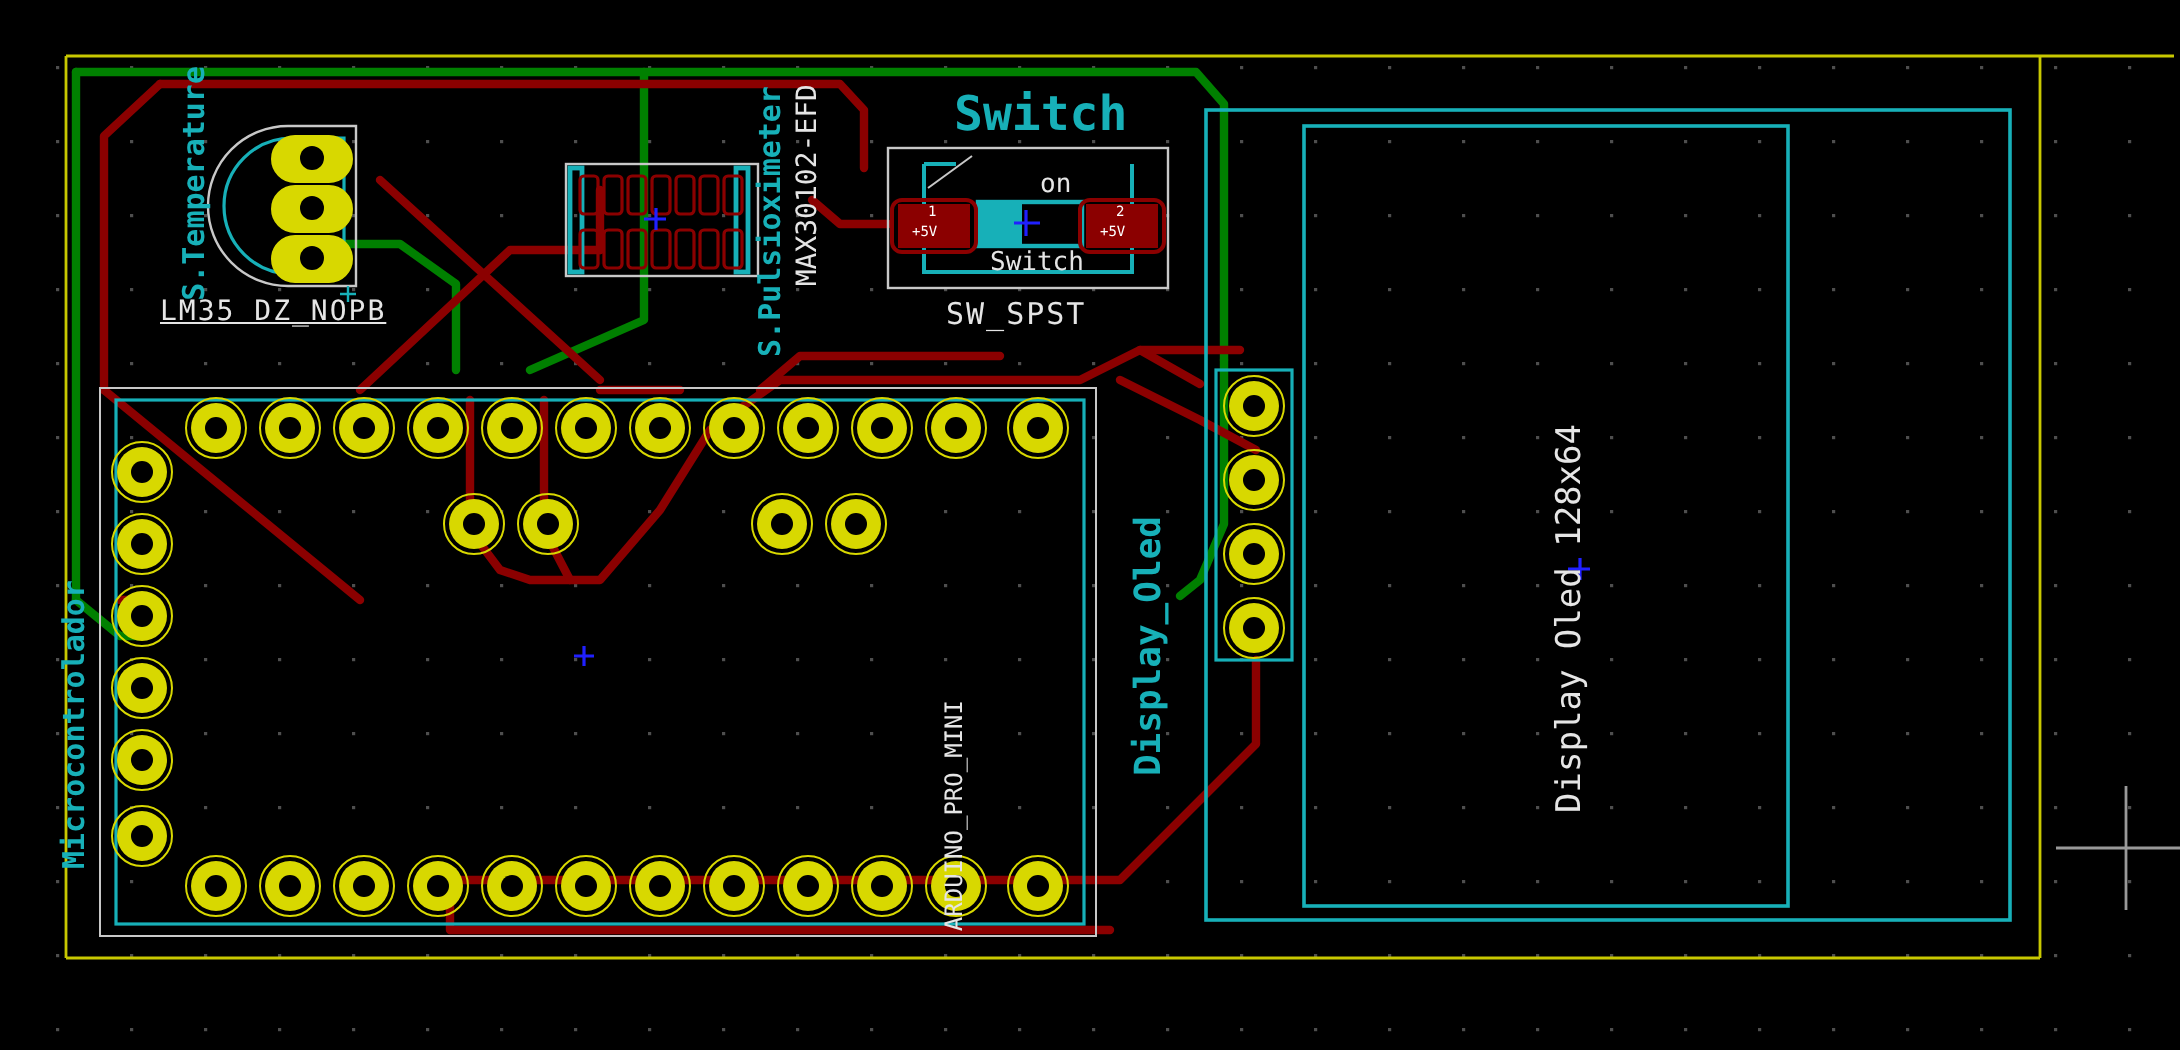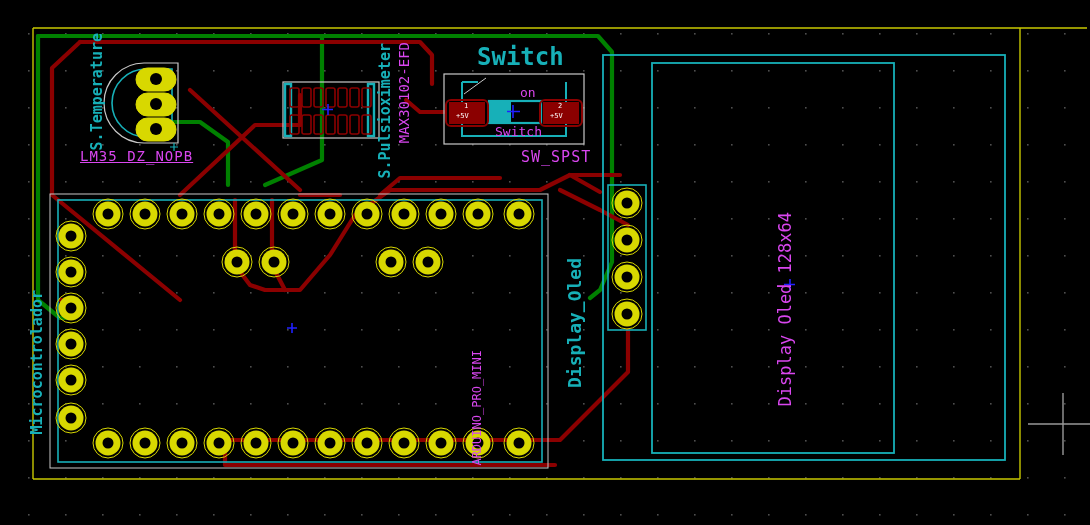--- a/index.html
+++ b/index.html
@@ -2,21 +2,21 @@
 <html><head>
 <meta charset="utf-8">
 <style>
   html,body{margin:0;padding:0;background:#000;}
   body{width:1090px;height:525px;overflow:hidden;
        font-family:"DejaVu Sans Mono",monospace;}
   #board{position:relative;width:1090px;height:525px;background:#000;}
   #board svg{position:absolute;left:0;top:0;}
   .lbl{position:absolute;white-space:pre;pointer-events:none;}
   .ref{color:#17b0b8;font-weight:bold;}
-  .val{color:#d946ef;}
+  .val{color:#e5e5e5;}
   .pad-num{color:#ffffff;font-size:7px;}
 </style>
 </head>
 <body>
 
 <div id="board">
 
   <svg width="1090" height="525">
     <defs>
       <pattern id="griddots" width="37" height="37" patternUnits="userSpaceOnUse" x="28" y="33">
@@ -267,21 +267,21 @@
     </g>
   </svg>
 
   <div class="lbl ref" style="left:88px;top:33px;font-size:15px;writing-mode:vertical-rl;transform:rotate(180deg);transform-origin:center;">S.Temperature</div>
   <div class="lbl val" style="left:80px;top:148px;font-size:14px;letter-spacing:1px;text-decoration:underline;">LM35 DZ_NOPB</div>
 
   <div class="lbl ref" style="left:376px;top:43px;font-size:15px;writing-mode:vertical-rl;transform:rotate(180deg);transform-origin:center;">S.Pulsioximeter</div>
   <div class="lbl val" style="left:396px;top:42px;font-size:14px;writing-mode:vertical-rl;transform:rotate(180deg);transform-origin:center;">MAX30102-EFD</div>
 
   <div class="lbl ref" style="left:477px;top:43px;font-size:24px;">Switch</div>
-  <div class="lbl val" style="left:473px;top:148px;font-size:15px;letter-spacing:1px;margin-left:48px;">SW_SPST</div>
+  <div class="lbl val" style="left:473px;top:148px;font-size:15px;letter-spacing:1px;">SW_SPST</div>
   <div class="lbl val" style="left:520px;top:85px;font-size:13px;">on</div>
   <div class="lbl val" style="left:495px;top:124px;font-size:13px;">Switch</div>
   <div class="lbl pad-num" style="left:464px;top:102px;">1</div>
   <div class="lbl pad-num" style="left:456px;top:112px;">+5V</div>
   <div class="lbl pad-num" style="left:558px;top:102px;">2</div>
   <div class="lbl pad-num" style="left:550px;top:112px;">+5V</div>
 
   <div class="lbl ref" style="left:28px;top:290px;font-size:15px;writing-mode:vertical-rl;transform:rotate(180deg);transform-origin:center;">Microcontrolador</div>
   <div class="lbl val" style="left:470px;top:350px;font-size:12px;writing-mode:vertical-rl;transform:rotate(180deg);transform-origin:center;">ARDUINO_PRO_MINI</div>
 

